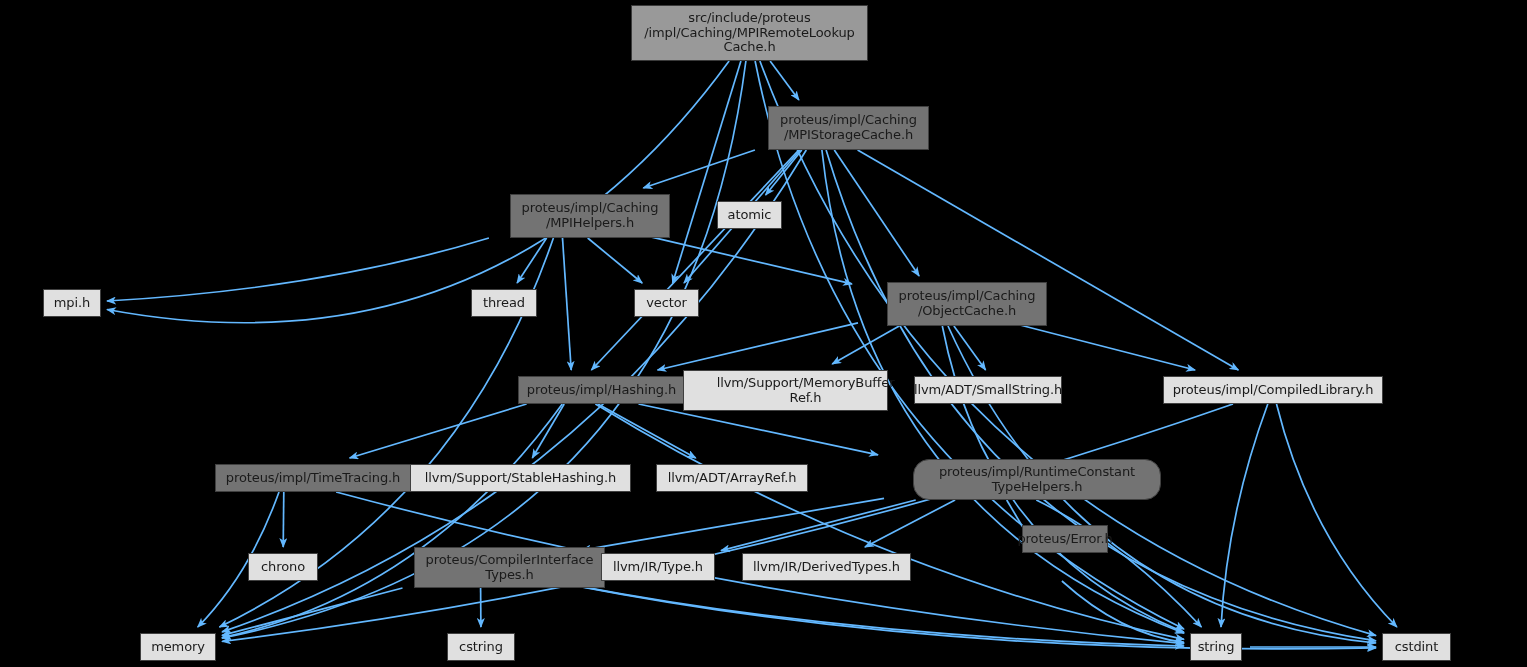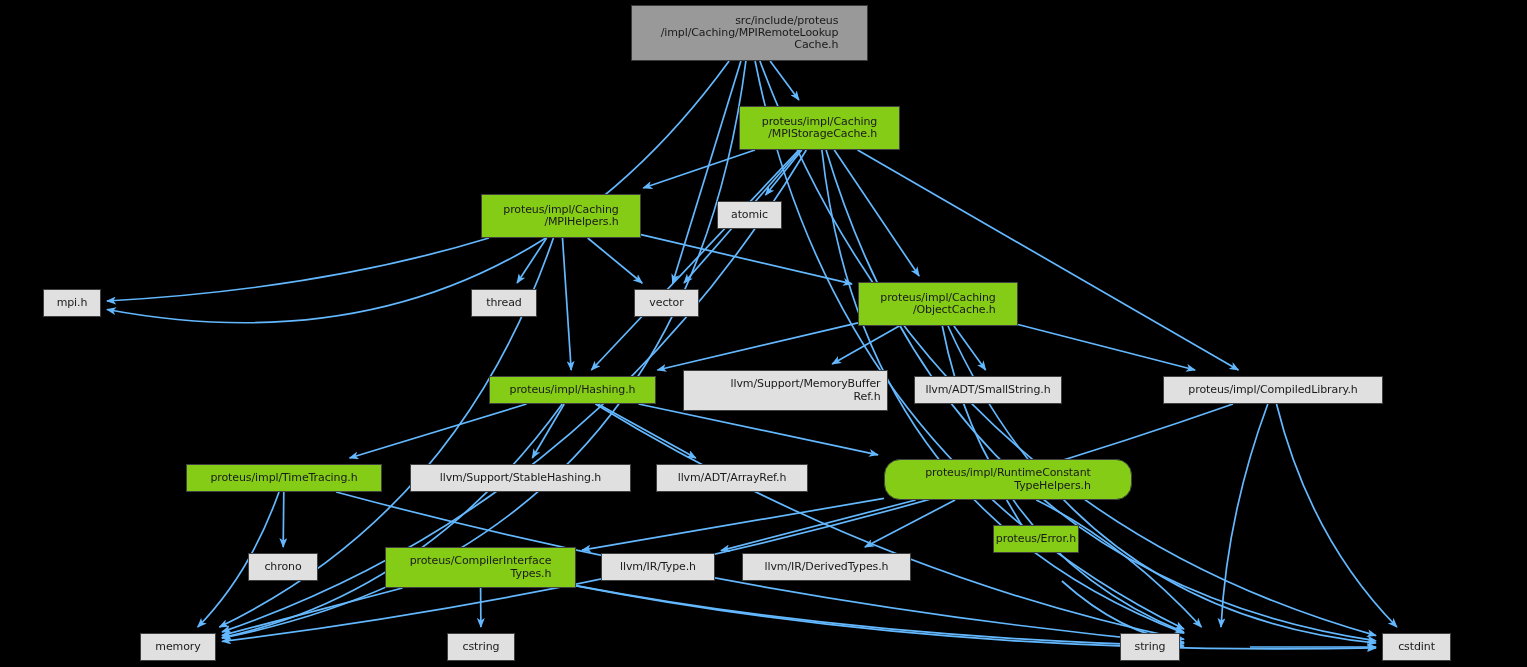--- a/index.html
+++ b/index.html
@@ -1,23 +1,23 @@
 <!DOCTYPE html>
 <html><head>
 <meta charset="utf-8">
 <style>
   html,body{margin:0;padding:0;background:#000;}
   #stage{position:relative;width:1527px;height:667px;background:#000;overflow:hidden;
          font-family:"DejaVu Sans","Liberation Sans",sans-serif;}
   svg#edges{position:absolute;left:0;top:0;width:1527px;height:667px;}
   .node{position:absolute;box-sizing:border-box;display:flex;align-items:center;
-        justify-content:center;text-align:right;line-height:1.12;
-        font-size:11px;color:#1a1a1a;border:1px solid #404040;
+        justify-content:center;text-align:center;line-height:1.12;
+        font-size:13px;color:#1a1a1a;border:1px solid #404040;
         background:#e0e0e0;white-space:pre;letter-spacing:-0.1px;}
-  .node.white{background:#84cc16;}
+  .node.white{background:#737373;margin-left:29px;}
   .node.root{background:#999999;border:1px solid #3a3a3a;}
 </style>
 </head>
 <body>
 
 <div id="stage">
   <svg id="edges" viewBox="0 0 1527 667">
     <defs>
       <marker id="ah" markerWidth="10" markerHeight="8" refX="9" refY="4" orient="auto" markerUnits="userSpaceOnUse">
         <path d="M0,0 L10,4 L0,8 L2.6,4 Z" fill="#63b8ff"></path>
@@ -101,16 +101,16 @@
       <div class="node white" style="left: 884px; top: 459px; width: 248px; height: 41px; border-radius: 16px;">proteus/impl/RuntimeConstant
 TypeHelpers.h</div>
       <div class="node" style="left: 248px; top: 553px; width: 70px; height: 28px;">chrono</div>
       <div class="node white" style="left: 385px; top: 547px; width: 191px; height: 41px;">proteus/CompilerInterface
 Types.h</div>
       <div class="node" style="left: 601px; top: 553px; width: 114px; height: 28px;">llvm/IR/Type.h</div>
       <div class="node" style="left: 742px; top: 553px; width: 169px; height: 28px;">llvm/IR/DerivedTypes.h</div>
       <div class="node white" style="left: 993px; top: 525px; width: 86px; height: 28px;">proteus/Error.h</div>
       <div class="node" style="left: 140px; top: 633px; width: 76px; height: 28px;">memory</div>
       <div class="node" style="left: 447px; top: 633px; width: 68px; height: 28px;">cstring</div>
-      <div class="node" style="left: 1120px; top: 633px; width: 60px; height: 28px;">string</div>
+      <div class="node" style="left: 1190px; top: 633px; width: 52px; height: 28px;">string</div>
       <div class="node" style="left: 1382px; top: 633px; width: 69px; height: 28px;">cstdint</div>
     </div>
 </div>
 
 </body></html>

